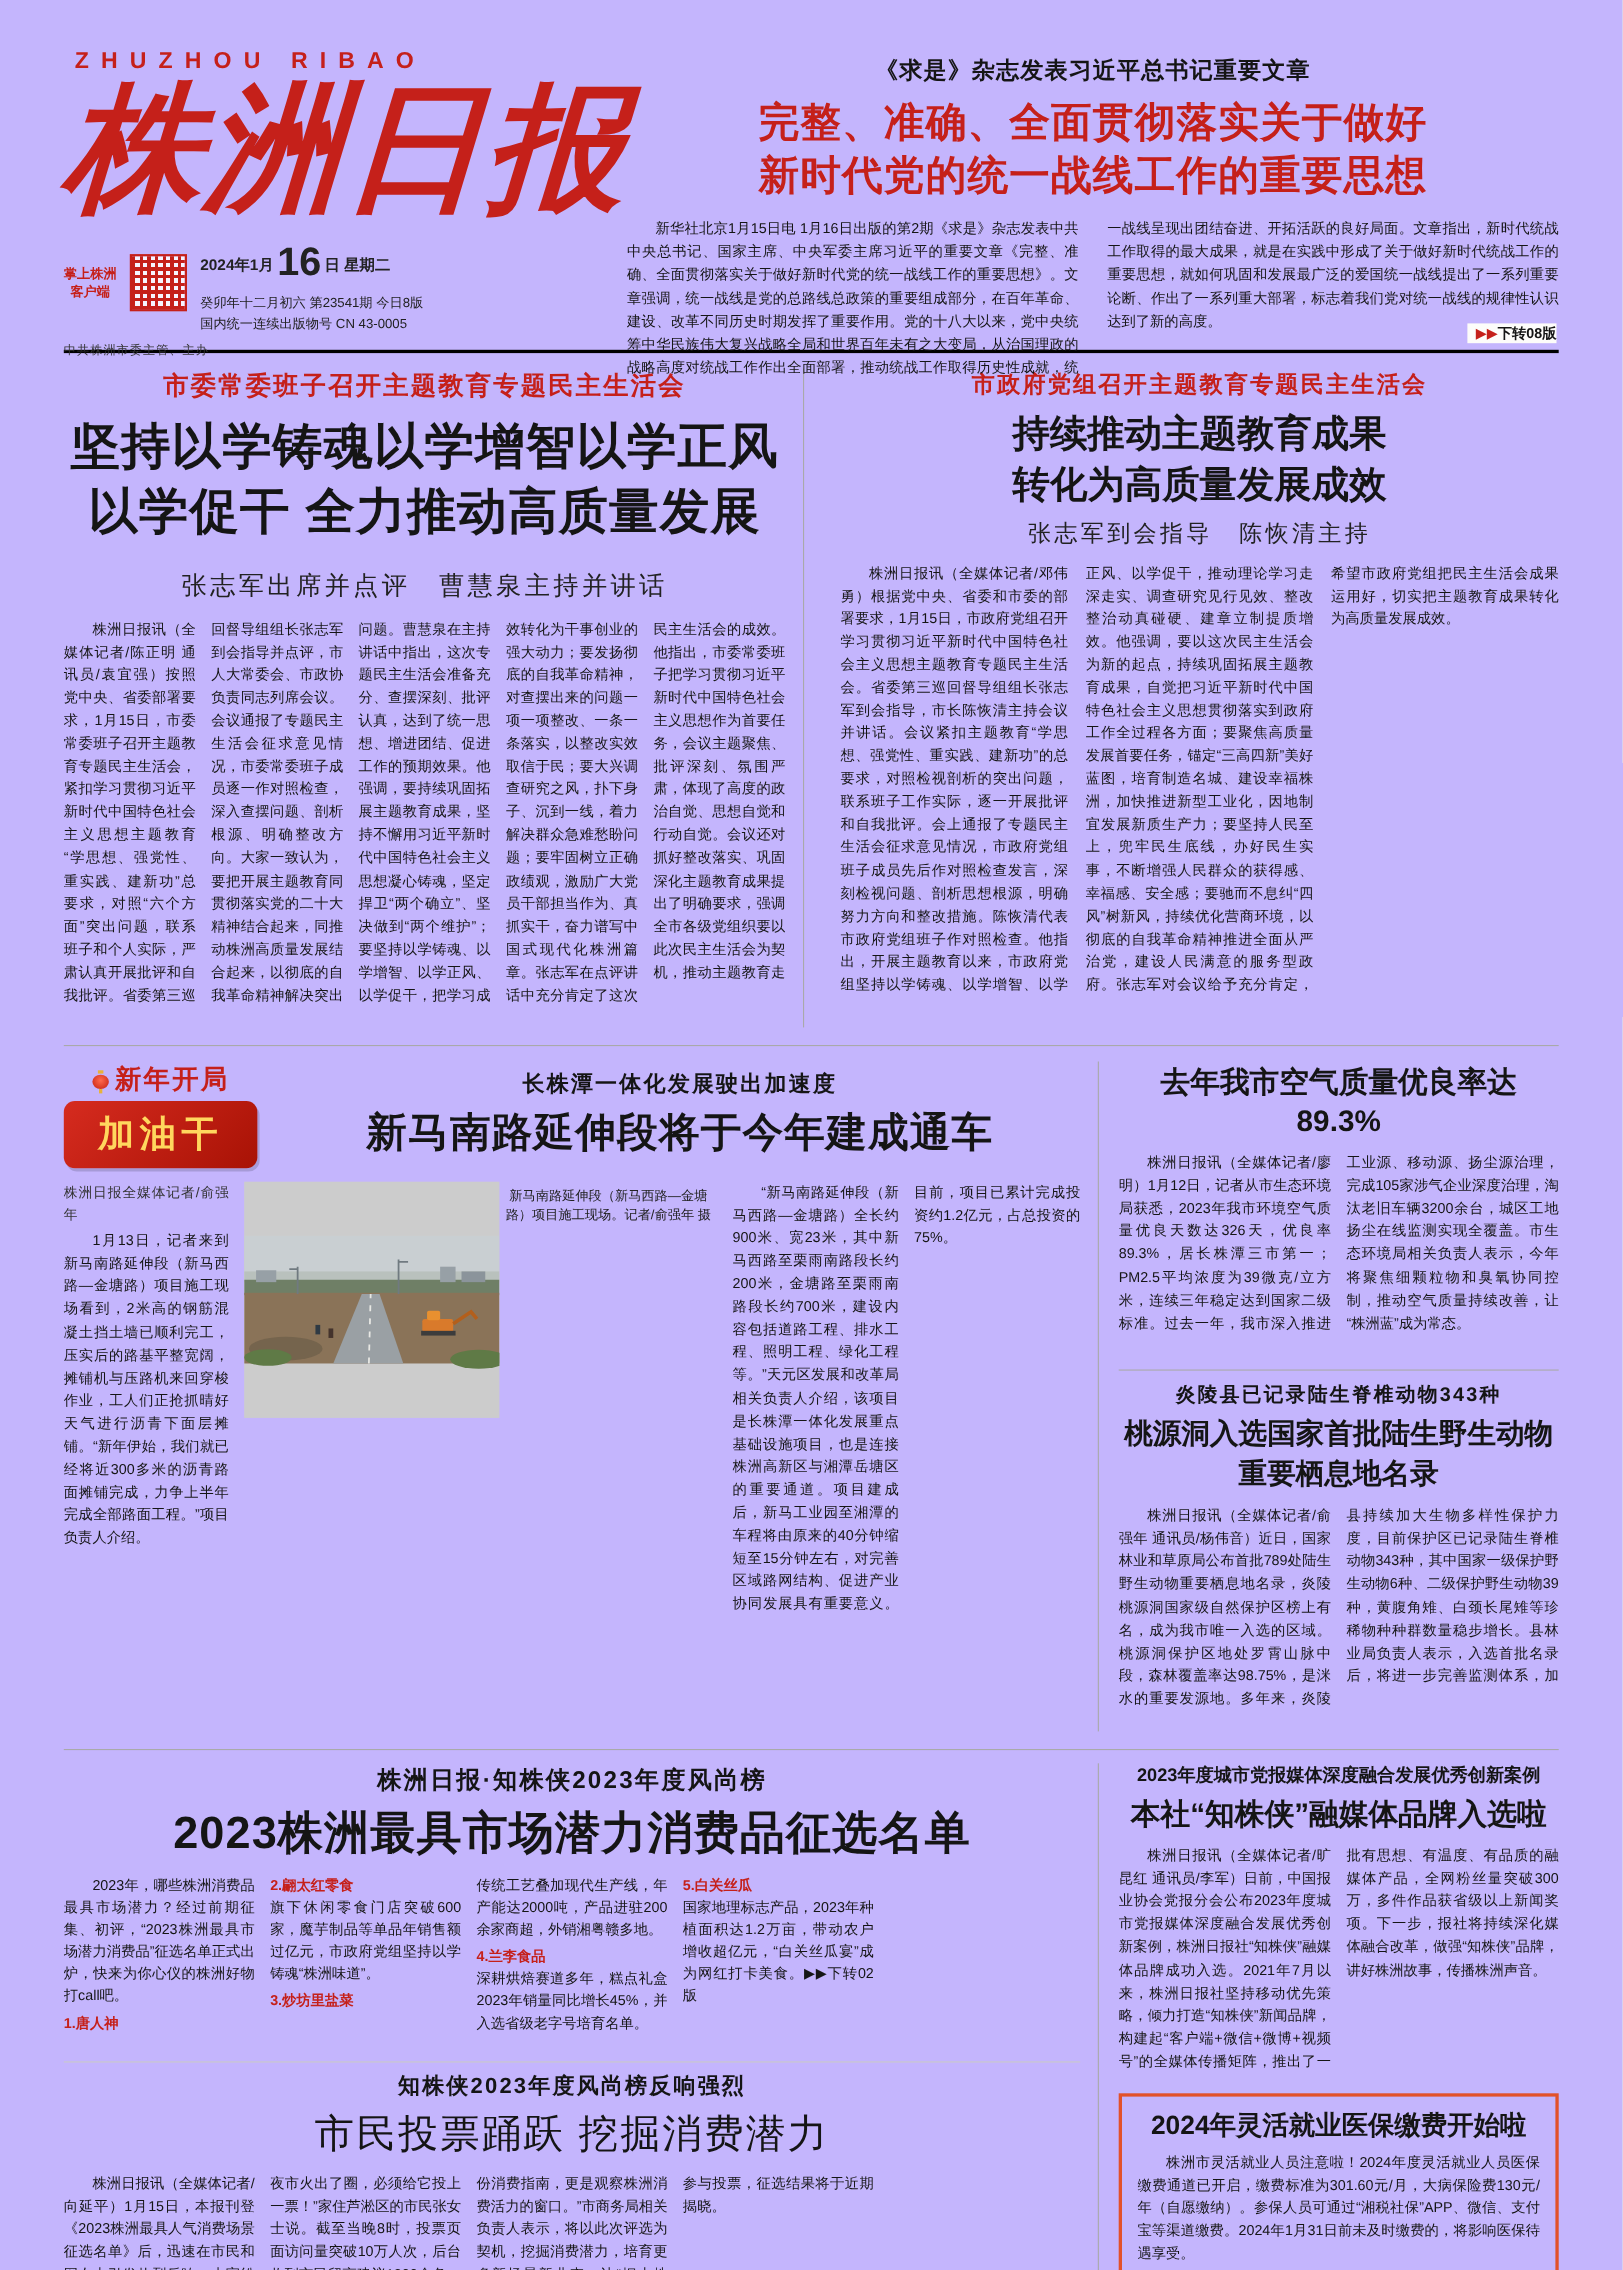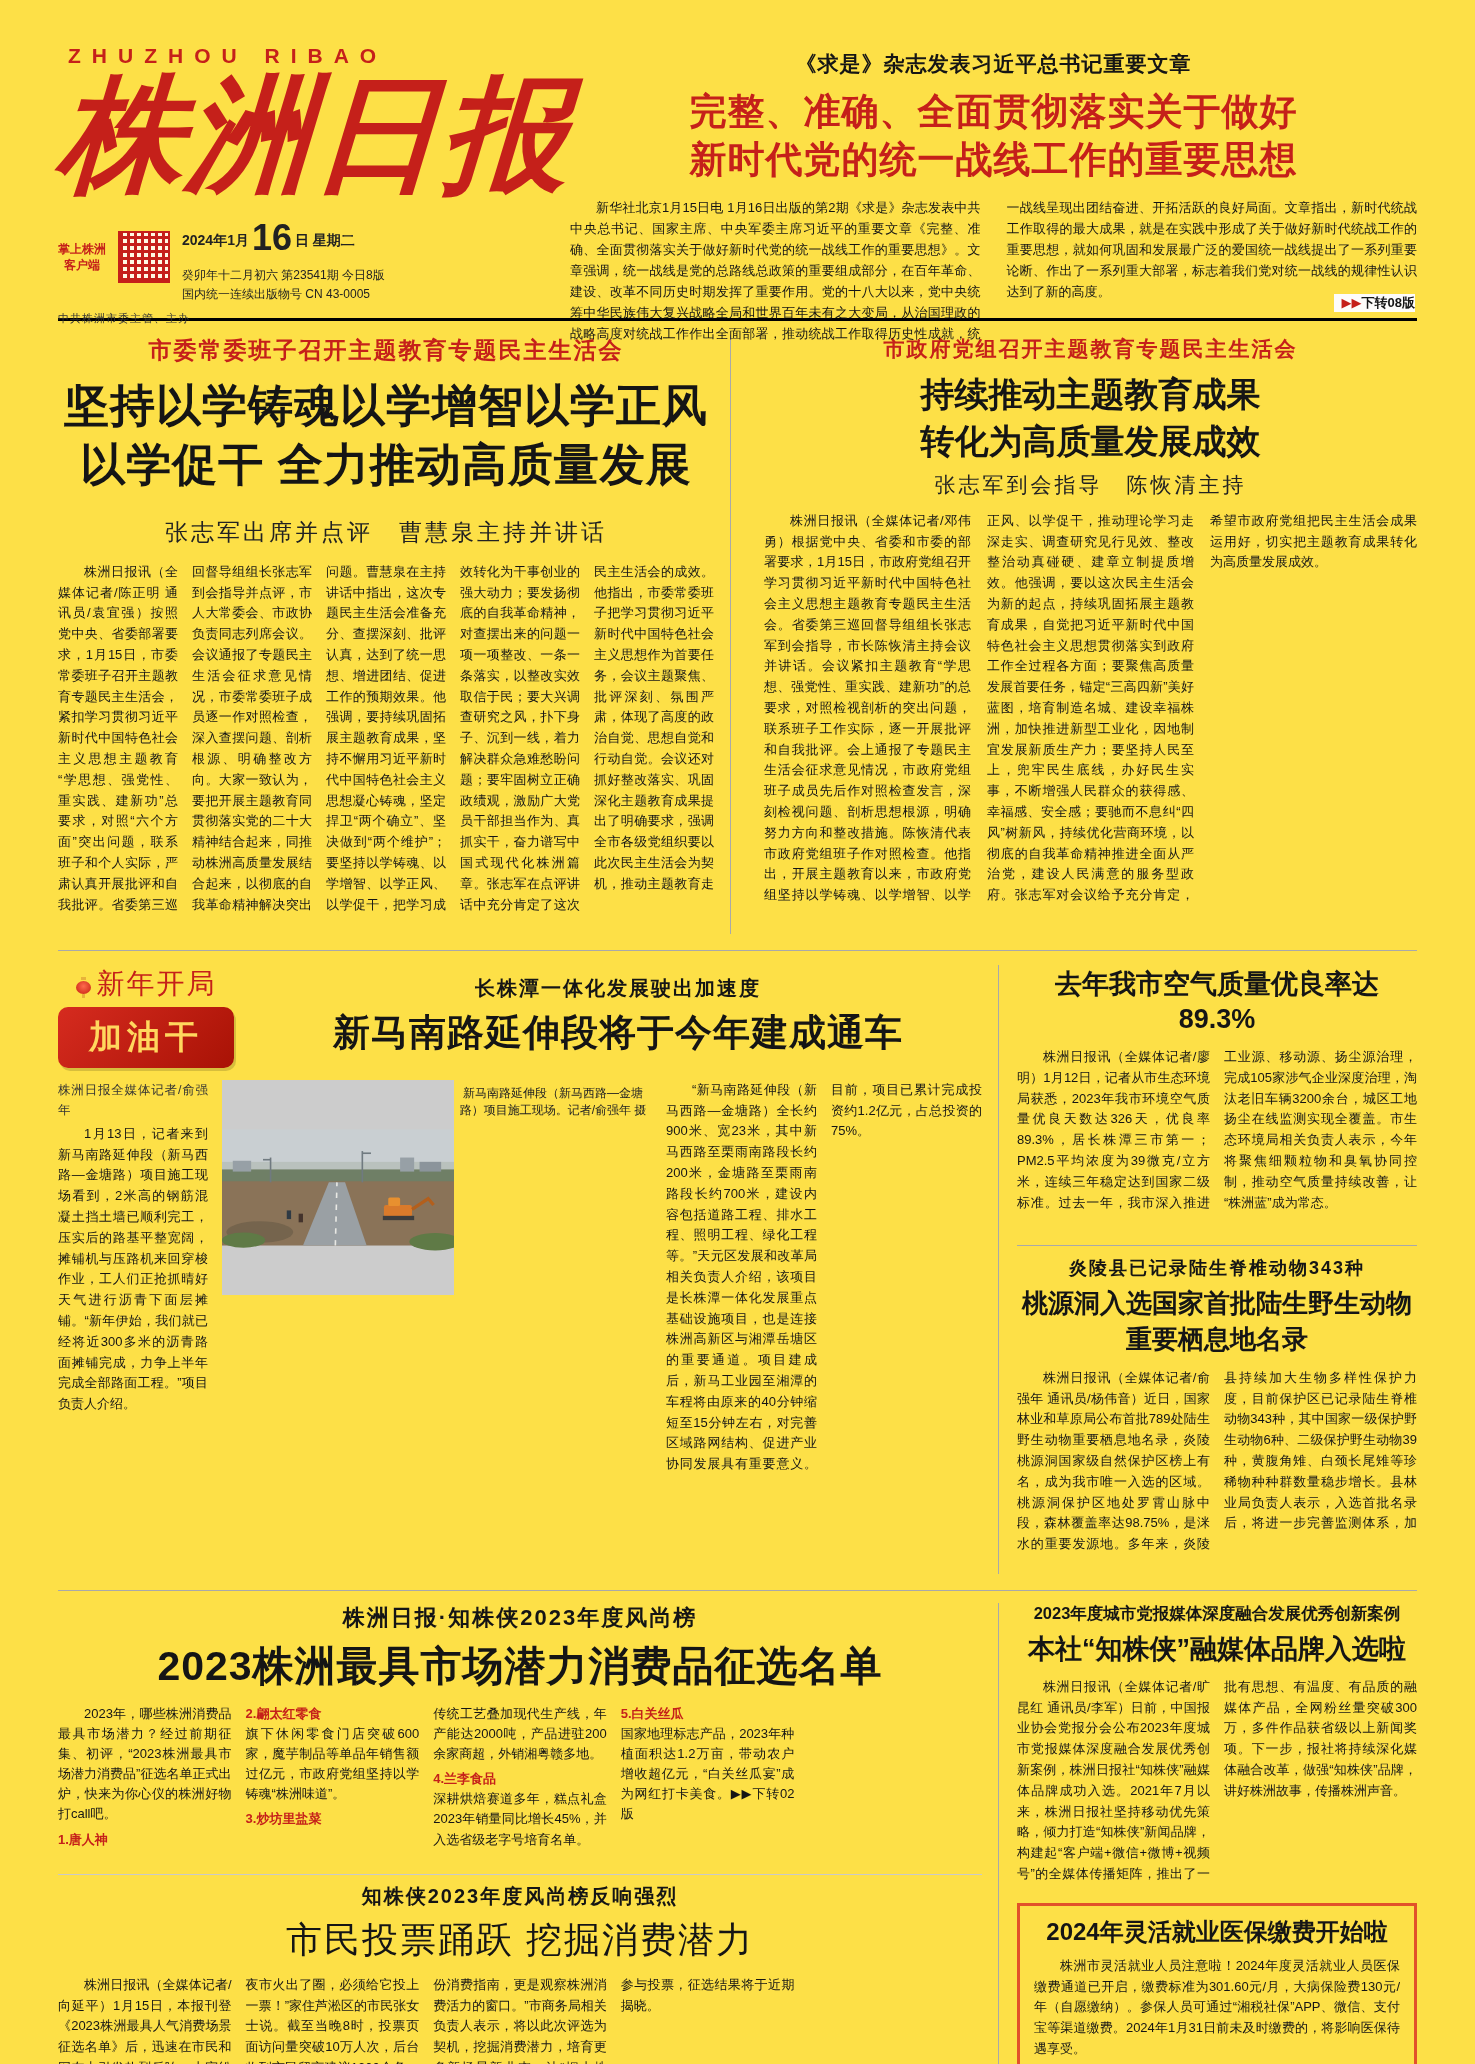--- a/index.html
+++ b/index.html
@@ -1,16 +1,16 @@
 <!DOCTYPE html>
 <html lang="zh"><head>
 <meta charset="utf-8">
 <style>
   html,body{margin:0;padding:0;background:#e8e6e2;}
-  .page{width:1475px;height:2064px;margin:0 auto;background:#fde047;overflow:hidden;position:relative;
+  .page{width:1475px;height:2064px;margin:0 auto;background:#c4b5fd;overflow:hidden;position:relative;
         font-family:"Liberation Sans","DejaVu Sans",sans-serif;color:#151515;}
 
   
   .masthead{display:flex;gap:34px;padding:44px 58px 0;height:312px;box-sizing:border-box;}
   .mast-left{width:478px;flex:none;}
   .latin-title{color:#c5201a;font-weight:bold;font-size:21px;letter-spacing:11px;margin-left:10px;}
   .cn-title{font-family:"DejaVu Serif","Liberation Serif",serif;font-style:italic;font-weight:900;
             font-size:126px;line-height:1.05;color:#c5201a;letter-spacing:2px;transform:skewX(-3deg);white-space:nowrap;}
   .mast-info{display:flex;align-items:center;gap:12px;margin-top:10px;}
   .app-col{color:#c5201a;font-size:12px;font-weight:bold;line-height:1.35;text-align:center;}
@@ -51,21 +51,21 @@
   .art-gov h2{font-size:34px;font-weight:900;text-align:center;line-height:1.38;margin:8px 0 6px;}
   .art-gov .subhead{font-size:21px;margin-bottom:12px;}
   .cols3{column-count:3;column-gap:16px;}
   .art-gov .body{height:396px;}
 
   
   .row2{display:flex;margin:16px 58px 0;border-top:1px solid #a9a9a9;padding-top:14px;}
   .art-road{width:940px;flex:none;padding-right:16px;box-sizing:border-box;}
   .road-head{display:flex;align-items:center;gap:20px;}
   .badge{width:176px;flex:none;text-align:center;}
-  .badge-top{color:#c5201a;font-weight:normal;font-size:28px;letter-spacing:2px;margin-bottom:4px;}
+  .badge-top{color:#c5201a;font-weight:bold;font-size:24px;letter-spacing:2px;margin-bottom:4px;}
   .lantern{display:inline-block;width:15px;height:13px;background:radial-gradient(circle at 50% 40%,#ff6a4d,#c41e0e);
            border-radius:50%;position:relative;margin-right:6px;vertical-align:-1px;}
   .lantern::before{content:"";position:absolute;left:5px;top:-4px;width:5px;height:3px;background:#e8b23a;}
   .lantern::after{content:"";position:absolute;left:6px;bottom:-4px;width:3px;height:4px;background:#e8b23a;}
   .badge-main{background:linear-gradient(135deg,#d62b1f,#a81205);color:#ffd75e;font-size:33px;font-weight:900;
               padding:8px 10px;border-radius:10px;letter-spacing:5px;box-shadow:2px 3px 0 rgba(0,0,0,.15);}
   .road-titles{flex:1;text-align:center;}
   .road-titles .kicker{font-size:20px;margin-bottom:6px;}
   .road-titles h2{font-size:37px;font-weight:900;margin:0;letter-spacing:1px;}
   .road-body{display:flex;gap:14px;margin-top:12px;height:396px;overflow:hidden;}

